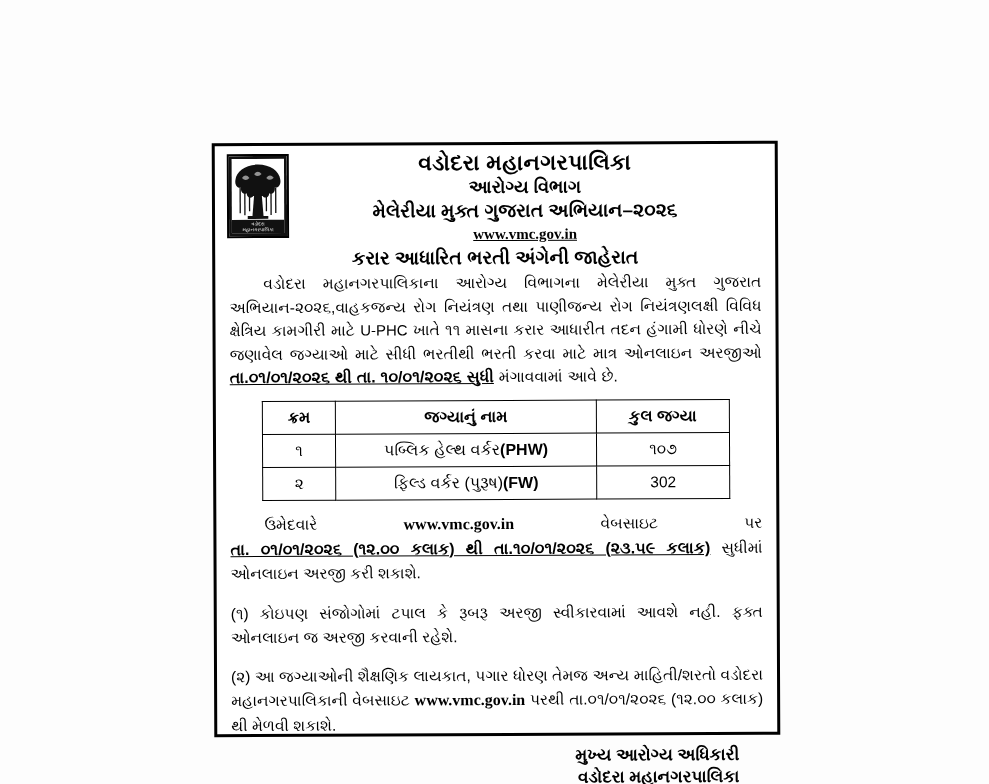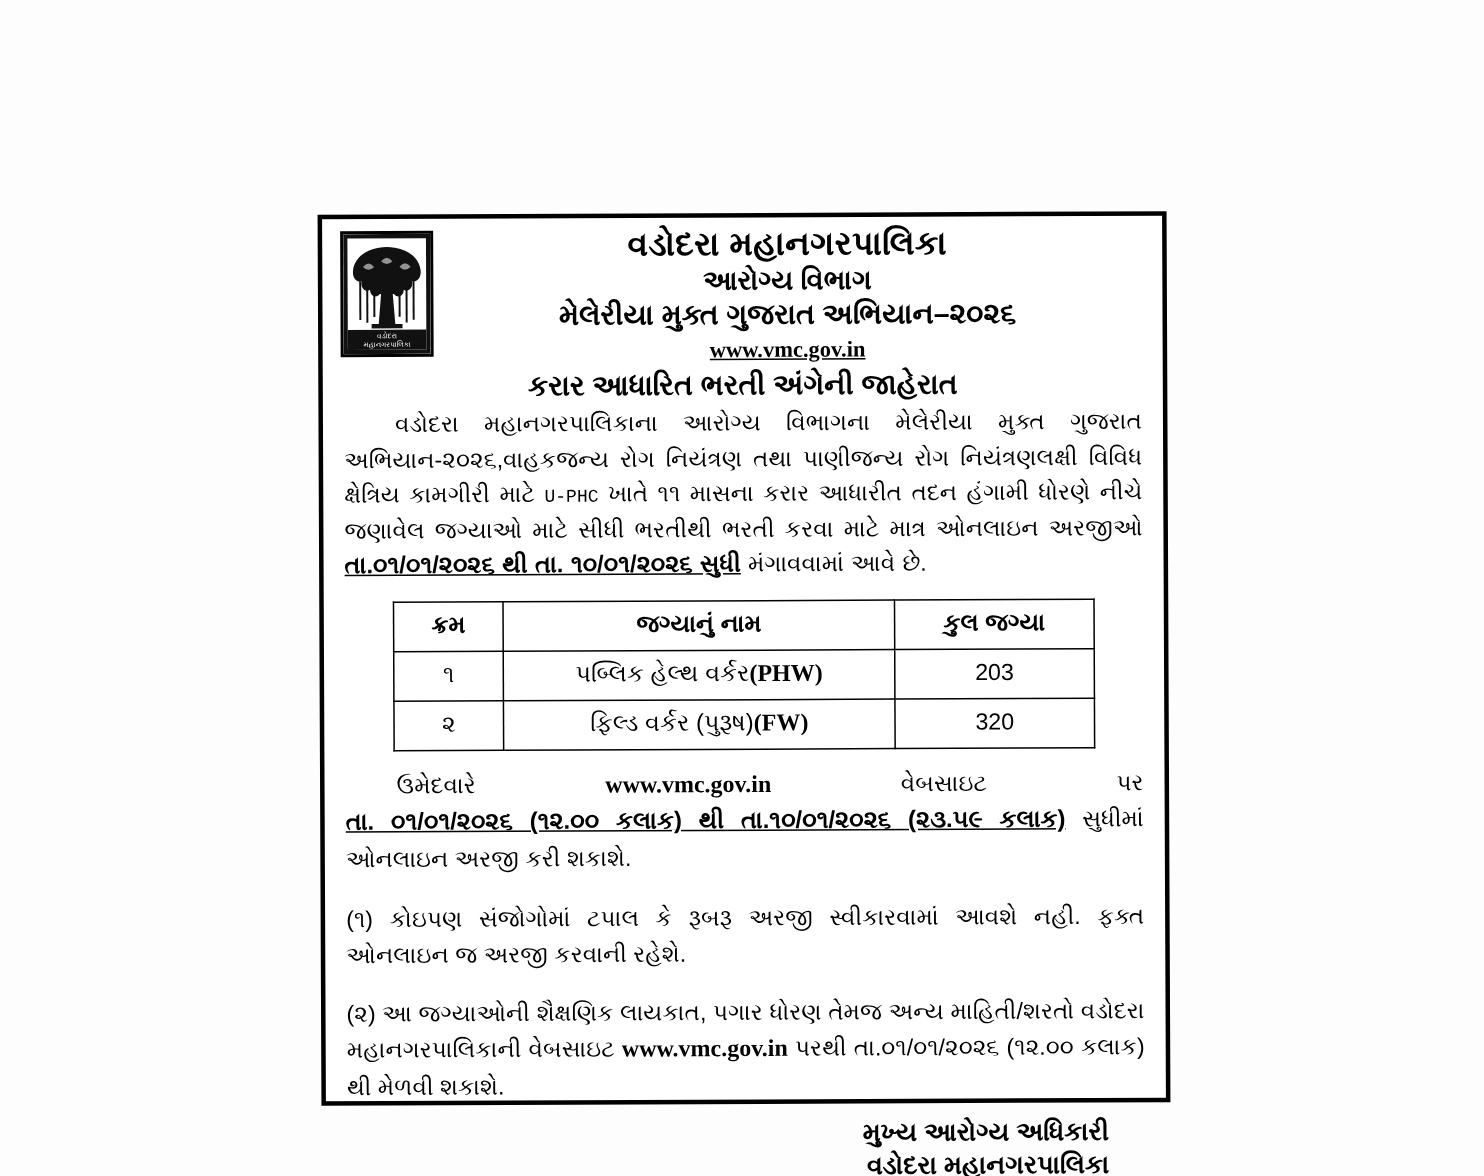--- a/index.html
+++ b/index.html
@@ -113,22 +113,22 @@
   .body-para {
     font-family: "Liberation Sans", "DejaVu Sans", sans-serif;
     font-size: 15.5px;
     line-height: 1.52;
     text-align: justify;
     text-indent: 34px;
     margin: 2px 2px 0 2px;
     word-spacing: 0.5px;
   }
   .body-para .en {
-    font-family: Liberation Mono, monospace;
-    font-size: 12px;
+    font-family: Liberation Sans, sans-serif;
+    font-size: 15px;
   }
   .date-range {
     font-weight: bold;
     text-decoration: underline;
     white-space: nowrap;
     font-size: 16px;
   }
 
   
   .vacancy-table-wrap {
@@ -154,21 +154,21 @@
     height: 26px;
   }
   table.vacancy-table td {
     font-size: 15.5px;
     height: 26px;
   }
   table.vacancy-table td.post-name { font-size: 16px; }
   table.vacancy-table .col-sr { width: 64px; font-family: Liberation Serif, serif; }
   table.vacancy-table .col-total { width: 124px; }
   .en-inline {
-    font-family: Liberation Serif, serif;
+    font-family: Liberation Sans, sans-serif;
     font-weight: bold;
   }
 
   
   .apply-para {
     font-family: "Liberation Sans", "DejaVu Sans", sans-serif;
     font-size: 15.5px;
     line-height: 1.55;
     text-align: justify;
     text-indent: 34px;
@@ -272,26 +272,26 @@
           <tr>
             <th class="col-sr">ક્રમ</th>
             <th>જગ્યાનું નામ</th>
             <th class="col-total">કુલ જગ્યા</th>
           </tr>
         </thead>
         <tbody>
           <tr>
             <td>૧</td>
             <td class="post-name"><span>પબ્લિક હેલ્થ વર્કર</span><span class="en-inline">(PHW)</span></td>
-            <td>203</td>
+            <td>૧૦૭</td>
           </tr>
           <tr>
             <td>૨</td>
             <td class="post-name"><span>ફિલ્ડ વર્કર (પુરૂષ)</span><span class="en-inline">(FW)</span></td>
-            <td>320</td>
+            <td>302</td>
           </tr>
         </tbody>
       </table>
     </div>
 
     <p class="apply-para"><span>ઉમેદવારે </span><span class="site">www.vmc.gov.in</span><span> વેબસાઇટ પર </span><span class="bold-u">તા. ૦૧/૦૧/૨૦૨૬ (૧૨.૦૦ કલાક) થી તા.૧૦/૦૧/૨૦૨૬ (૨૩.૫૯ કલાક)</span><span> સુધીમાં ઓનલાઇન અરજી કરી શકાશે.</span></p>
 
     <div class="notes">
       <p class="note"><span>(૧)</span><span> કોઇપણ સંજોગોમાં ટપાલ કે રૂબરૂ અરજી સ્વીકારવામાં આવશે નહી. ફક્ત ઓનલાઇન જ અરજી કરવાની રહેશે.</span></p>
       <p class="note spread"><span>(૨)</span><span> આ જગ્યાઓની શૈક્ષણિક લાયકાત, પગાર ધોરણ તેમજ અન્ય માહિતી/શરતો વડોદરા મહાનગરપાલિકાની વેબસાઇટ </span><span class="site">www.vmc.gov.in</span><span> પરથી તા.૦૧/૦૧/૨૦૨૬ (૧૨.૦૦ કલાક) થી મેળવી શકાશે.</span></p>

